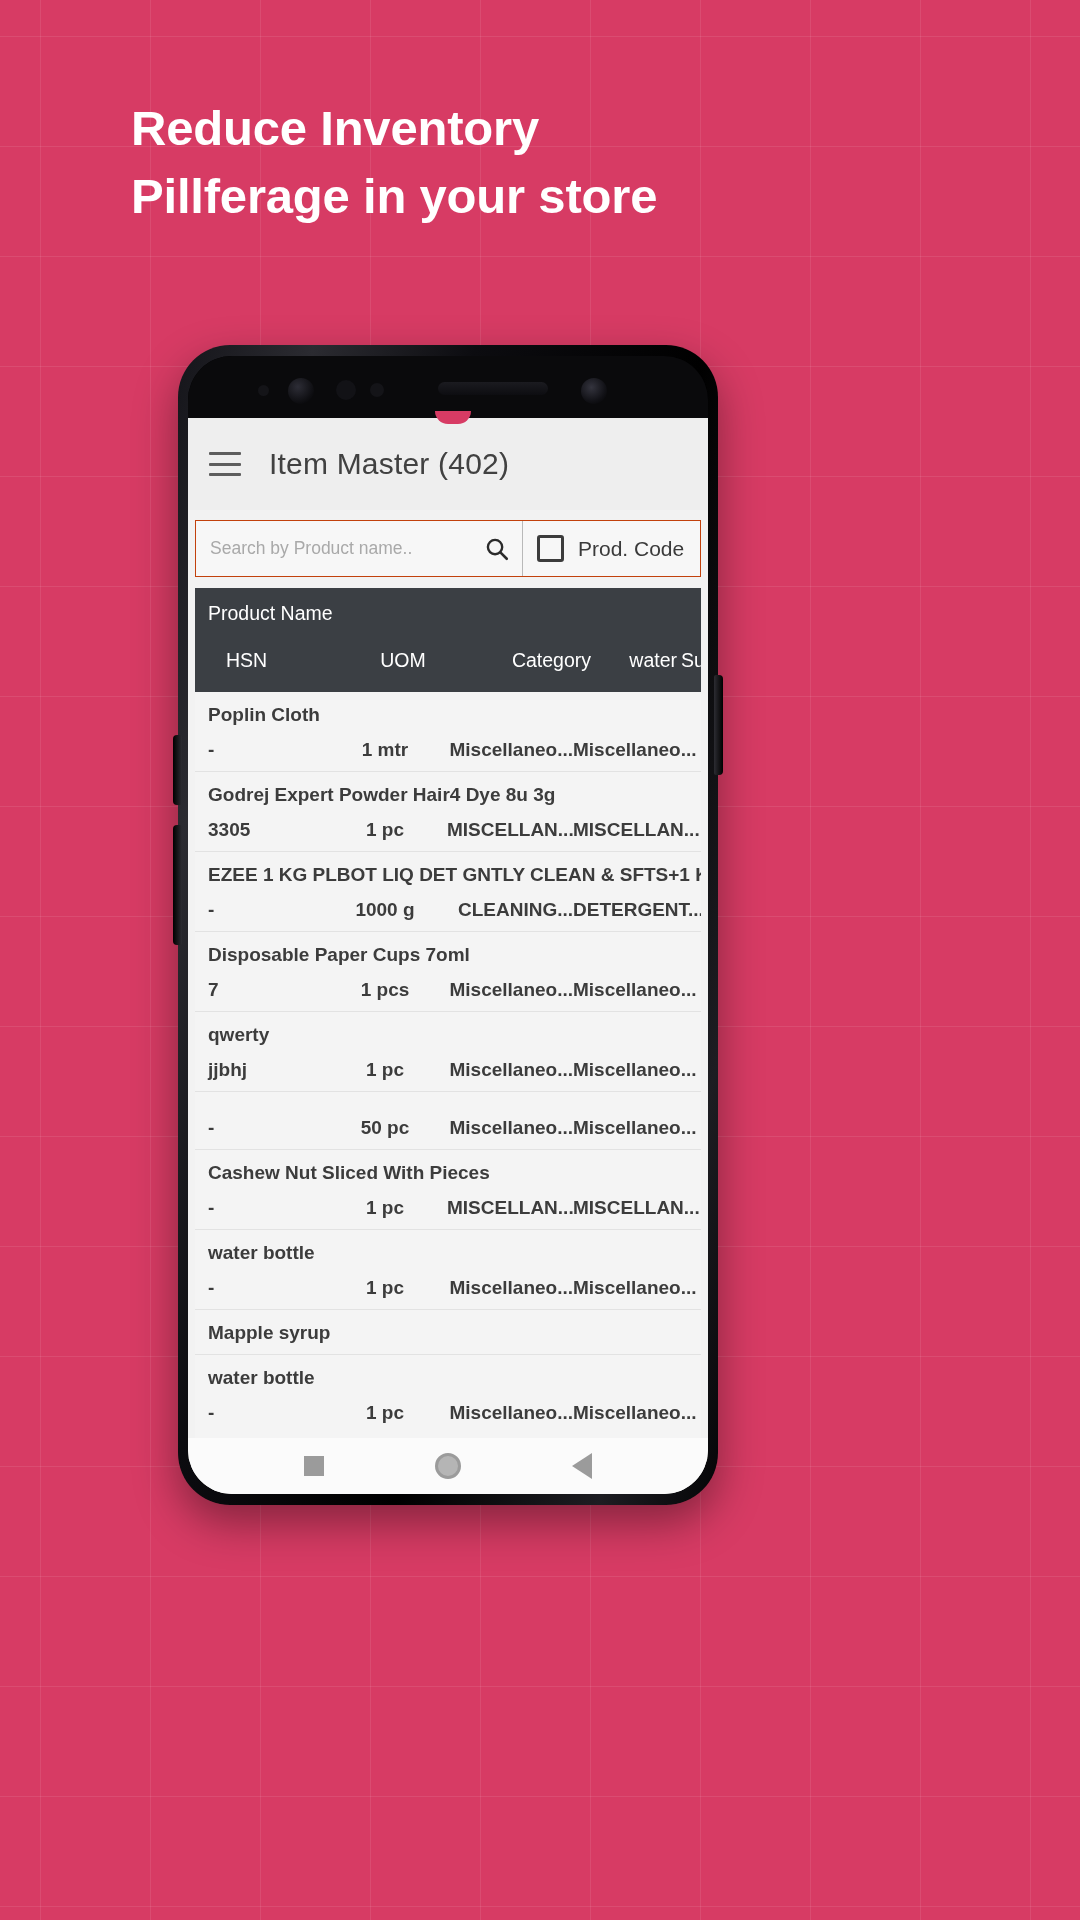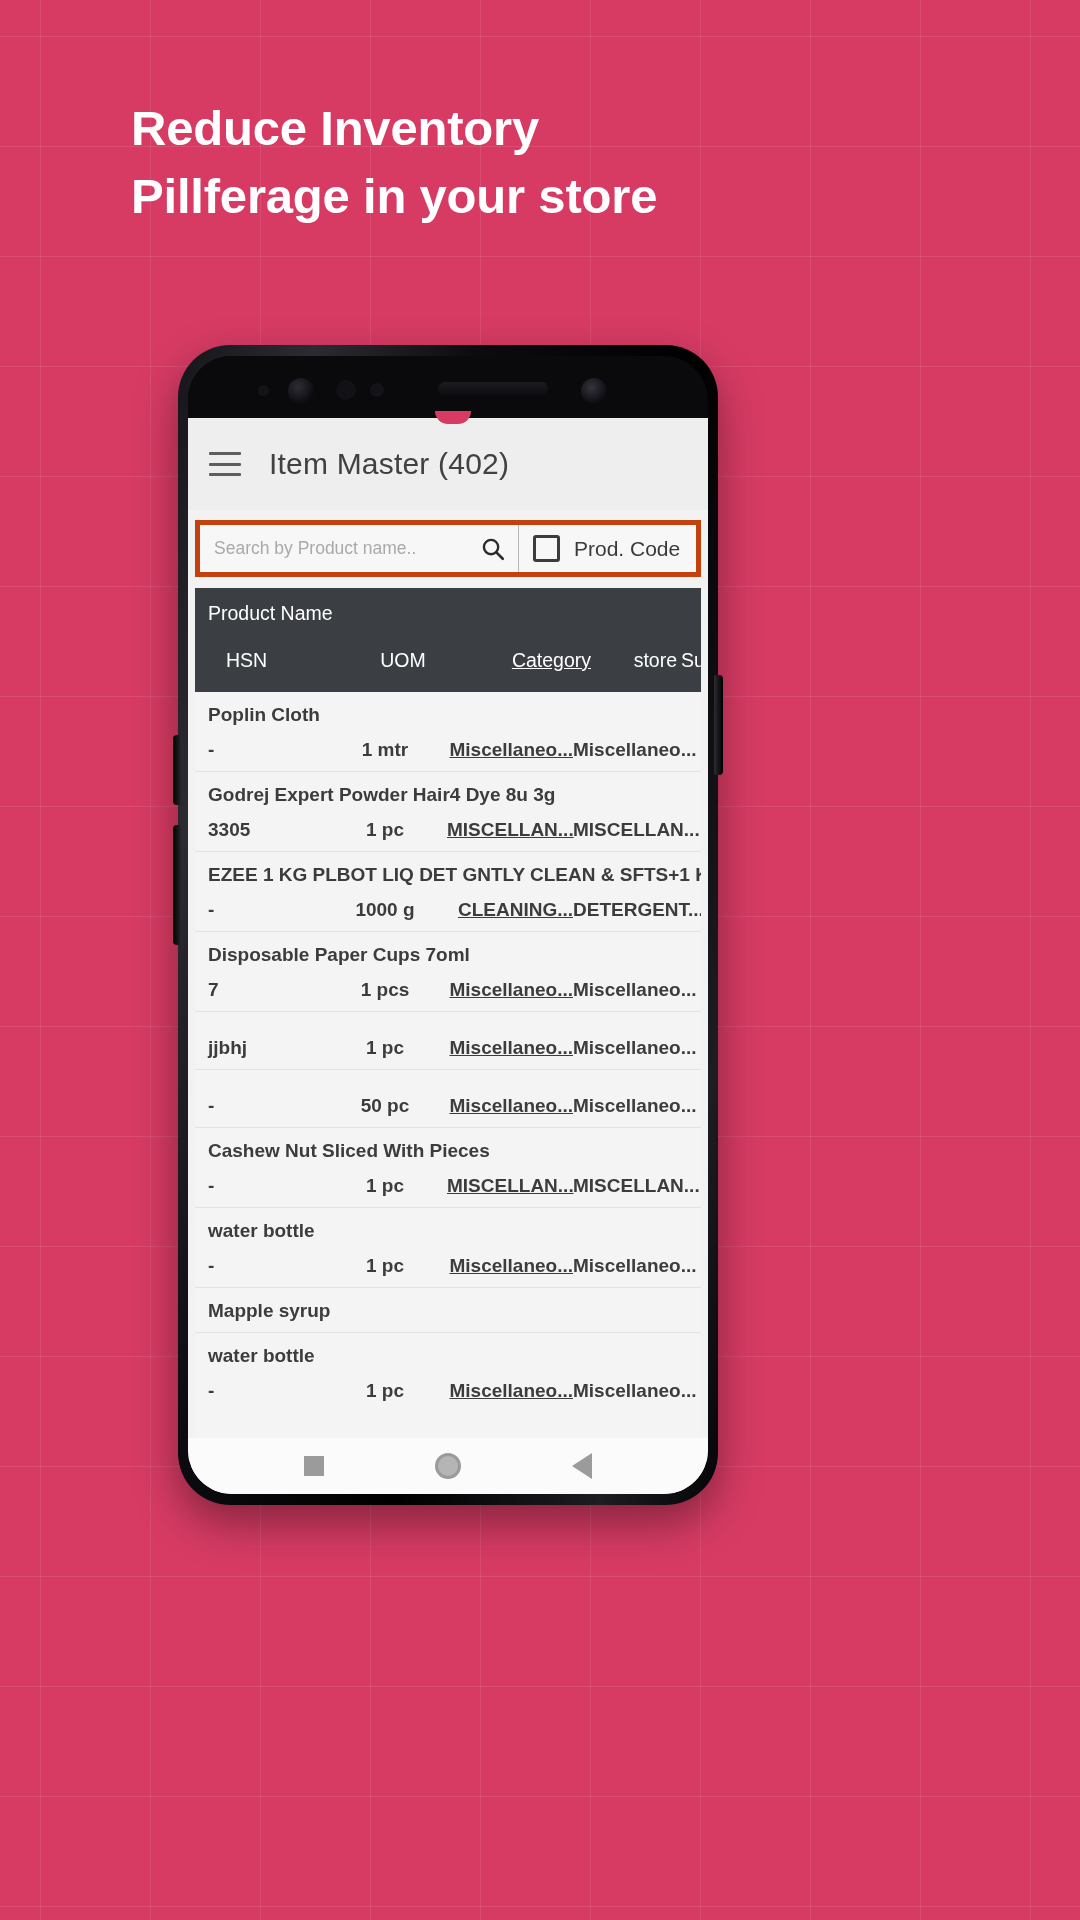--- a/index.html
+++ b/index.html
@@ -143,21 +143,21 @@
     background: #f2f2f2;
     padding: 10px 7px 0 7px;
     display: flex;
     flex-direction: column;
     min-height: 0;
   }
 
   .search-row {
     display: flex;
     height: 57px;
-    border: 5px solid #c2410c;
+    border: 1px solid #c2410c;
     background: #f7f7f7;
     flex: none;
   }
   .search-box {
     flex: 1;
     display: flex;
     align-items: center;
     padding: 0 12px 0 14px;
     border-right: 1px solid #b9b9b9;
   }
@@ -204,21 +204,21 @@
   }
   .hrow {
     display: flex;
     align-items: center;
     font-size: 19.5px;
     padding: 0 0 12px 31px;
     white-space: nowrap;
   }
   .c-hsn   { width: 115px; flex: none; }
   .c-uom   { width: 124px; flex: none; text-align: center; }
-  .c-cat   { width: 126px; flex: none; text-align: right; text-decoration: underline; }
+  .c-cat   { width: 126px; flex: none; text-align: right; }
   .c-sub   { width: 90px;  flex: none; text-align: right; padding-right: 4px; }
   .c-sub2  { flex: 1; }
 
   .tbody {
     background: #f4f4f4;
     flex: 1;
     overflow: hidden;
   }
   .trow {
     border-bottom: 1px solid #e2e2e2;
@@ -323,21 +323,21 @@
           </div>
         </div>
 
         <div class="table">
           <div class="thead">
             <div class="th-main">Product Name</div>
             <div class="hrow">
               <div class="c-hsn">HSN</div>
               <div class="c-uom">UOM</div>
               <div class="c-cat">Category</div>
-              <div class="c-sub">store</div>
+              <div class="c-sub">water</div>
               <div class="c-sub2">Sub</div>
             </div>
           </div>
 
           <div class="tbody">
 
             <div class="trow">
               <div class="row-name">Poplin Cloth</div>
               <div class="row-cells">
                 <div class="c-hsn">-</div>
@@ -371,20 +371,21 @@
               <div class="row-name">Disposable Paper Cups 7oml</div>
               <div class="row-cells">
                 <div class="c-hsn">7</div>
                 <div class="c-uom">1 pcs</div>
                 <div class="c-cat">Miscellaneo...</div>
                 <div class="c-sub2" style="text-align:right;padding-right:9px;">Miscellaneo...</div>
               </div>
             </div>
 
             <div class="trow">
+              <div class="row-name">qwerty</div>
               <div class="row-cells">
                 <div class="c-hsn">jjbhj</div>
                 <div class="c-uom">1 pc</div>
                 <div class="c-cat">Miscellaneo...</div>
                 <div class="c-sub2" style="text-align:right;padding-right:9px;">Miscellaneo...</div>
               </div>
             </div>
 
             <div class="trow">
               <div class="row-cells">

